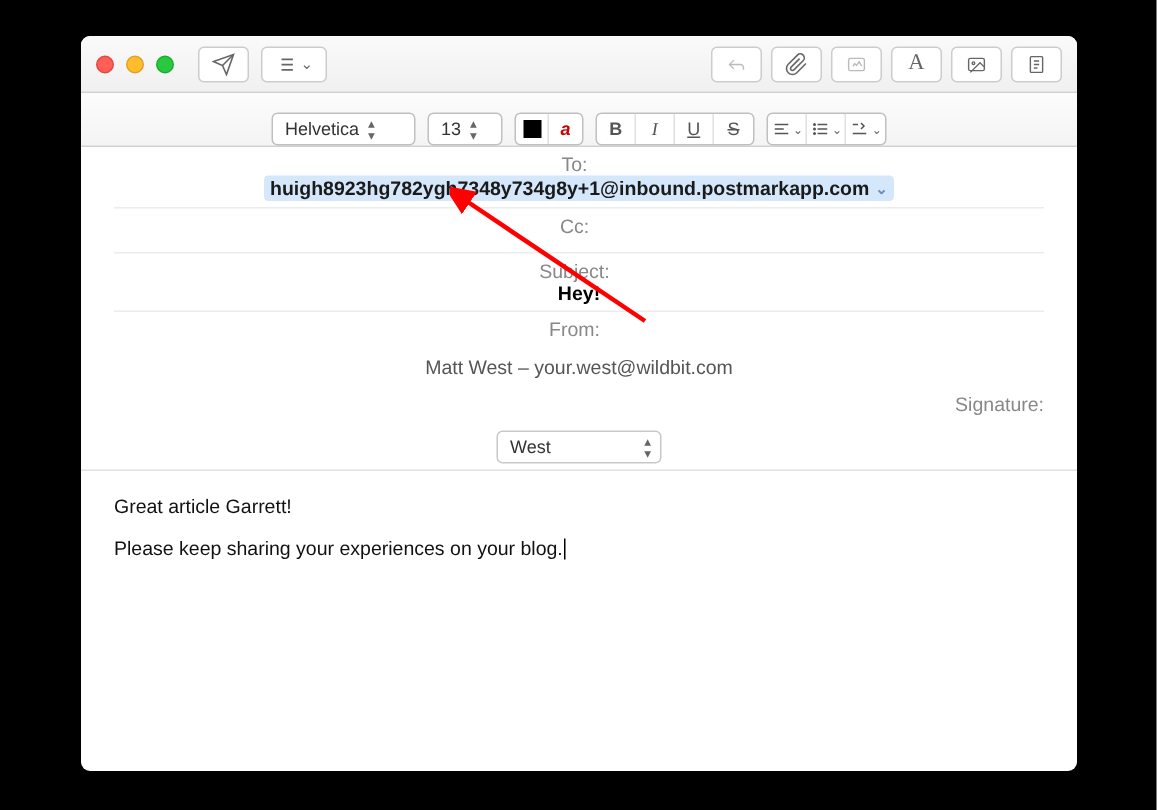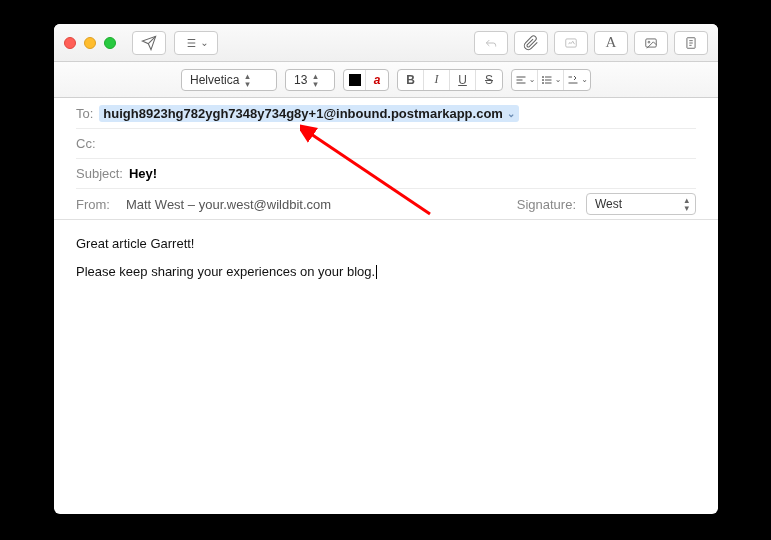--- a/index.html
+++ b/index.html
@@ -52,21 +52,21 @@
     font-size: 13px;
   }
   .tb-btn.icononly { padding: 0 6px; }
   .tb-group { display: flex; gap: 6px; }
   .spacer { flex: 1; }
   .format-toolbar {
     height: 36px;
     background: linear-gradient(#fcfcfc, #f4f4f4);
     border-bottom: 1px solid #d0d0d0;
     display: flex;
-    align-items: center;
+    align-items: flex-end;
     justify-content: center;
     gap: 8px;
     padding: 0 12px;
   }
   .select {
     height: 22px;
     background: #fff;
     border: 1px solid #c0c0c0;
     border-radius: 4px;
     display: flex;
@@ -88,20 +88,21 @@
     border-bottom: 1px solid #e0e0e0;
     padding: 0 22px;
   }
   .hrow {
     display: flex;
     align-items: center;
     min-height: 30px;
     padding: 4px 0;
     border-top: 1px solid #ececec;
     font-size: 13px;
+    flex-direction: column;
   }
   .hrow:first-child { border-top: none; }
   .hrow .label { color: #888; margin-right: 6px; white-space:nowrap; }
   .hrow .value { color: #222; flex:1;font-weight:bold; }
   .to-chip {
     background: #d4e7fb;
     border-radius: 3px;
     padding: 1px 4px;
     color: #1a1a1a;
     display: inline-flex;

